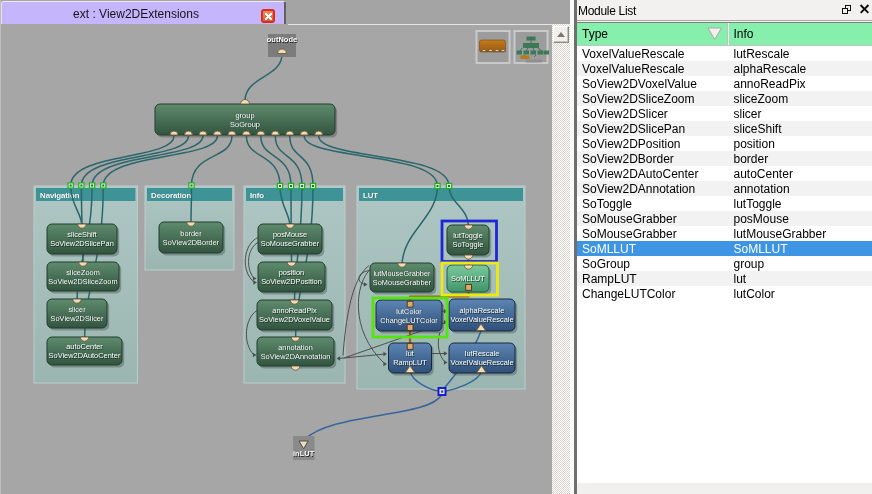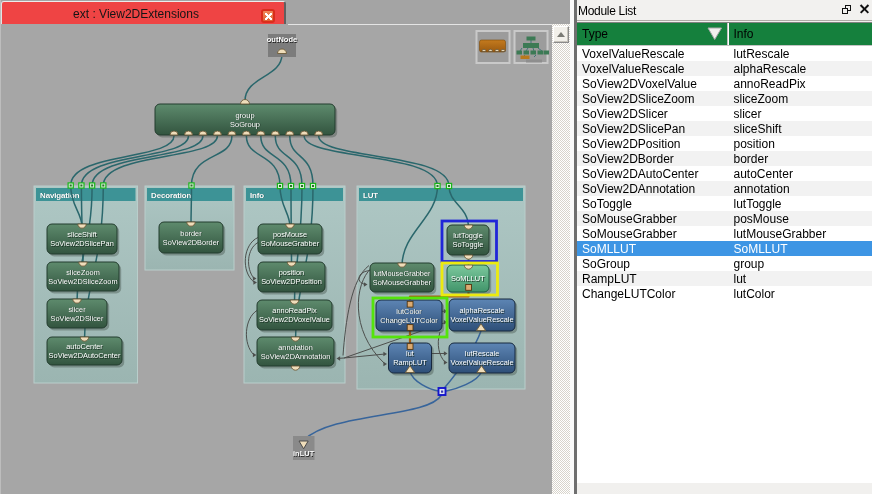--- a/index.html
+++ b/index.html
@@ -1,19 +1,19 @@
 <!DOCTYPE html>
 <html><head><meta charset="utf-8"><style>
 * { margin:0; padding:0; box-sizing:border-box; }
 html,body { width:872px; height:494px; overflow:hidden; font-family:"Liberation Sans", sans-serif; }
 #root { position:relative; width:872px; height:494px; background:#a6a6a6; }
 #ledge { position:absolute; left:0; top:0; width:1px; height:494px; background:#bdbdbd; z-index:9; }
 
 #tabbar { position:absolute; left:0; top:0; width:570px; height:24px; background:#a4a4a4; }
-#tab { position:absolute; left:1px; top:1px; width:285px; height:23px; background:#ef4444;
+#tab { position:absolute; left:1px; top:1px; width:285px; height:23px; background:#c4b5fd;
   border-top:1.5px solid #ececec; border-left:1.5px solid #e4e4e4; border-right:2px solid #606060;
   border-radius:3px 3px 0 0; }
 #tab .txt { position:absolute; left:8px; right:22px; top:5px; text-align:center; font-size:12px; color:#151515; }
 #tabrest { position:absolute; left:288px; top:24px; width:282px; height:1px; background:#e4e4e4; }
 #closebtn { position:absolute; left:259px; top:7px; width:14px; height:14px; border-radius:3px;
   background:linear-gradient(#ef8a5c,#e06236); border:2px solid #da2d1c; }
 #closebtn:before { content:""; position:absolute; left:1.5px; top:1.5px; width:7px; height:7px;
   background:
    linear-gradient(45deg, transparent 38%, #fff 38%, #fff 62%, transparent 62%),
    linear-gradient(-45deg, transparent 38%, #fff 38%, #fff 62%, transparent 62%); }
@@ -33,21 +33,21 @@
   border-bottom:1.5px solid #aeaba6; }
 #ptitle .t { position:absolute; left:1.5px; top:3.5px; font-size:12px; letter-spacing:-0.3px; color:#000; }
 #ico-f { position:absolute; left:268px; top:5px; width:6px; height:6px; border:1.6px solid #111; background:#f2f1ef;}
 #ico-f:before { content:""; position:absolute; left:-4px; top:1.5px; width:4.5px; height:4.5px; border:1.6px solid #111; background:#f2f1ef; }
 #ico-x { position:absolute; left:283px; top:4.5px; width:9px; height:9px; }
 #ico-x:before, #ico-x:after { content:""; position:absolute; left:-1px; top:3.5px; width:11px; height:1.8px; background:#111; }
 #ico-x:before { transform:rotate(45deg); }
 #ico-x:after { transform:rotate(-45deg); }
 #ptable { position:absolute; left:2.5px; top:21.5px; right:0; height:467px; background:#fff;
   border-top:1.5px solid #818181; border-bottom:6px solid #f1f0ee; }
-#phead { position:absolute; left:0; top:0; right:0; height:23px; background:#15803d; border-bottom:1px solid #c4c4c4; }
+#phead { position:absolute; left:0; top:0; right:0; height:23px; background:#86efac; border-bottom:1px solid #c4c4c4; }
 #phead .h1 { position:absolute; left:5.5px; top:4px; font-size:12px; color:#000; }
 #phead .h2 { position:absolute; left:157px; top:4px; font-size:12px; color:#000; }
 #phead .div { position:absolute; left:150px; top:0.5px; width:1px; height:22px; background:#c0c0c0; box-shadow:1px 0 0 #fff; }
 #phead svg { position:absolute; left:130px; top:4.5px; }
 .row { position:absolute; left:0; width:299px; height:15px; background:#fff; }
 .row.alt { background:#f2f2f2; }
 .row.sel { background:#3d95e4; }
 .row.sel span { color:#fff; }
 .row span { position:absolute; top:1px; font-size:12px; color:#000; white-space:nowrap; }
 .row .c1 { left:5.5px; }

